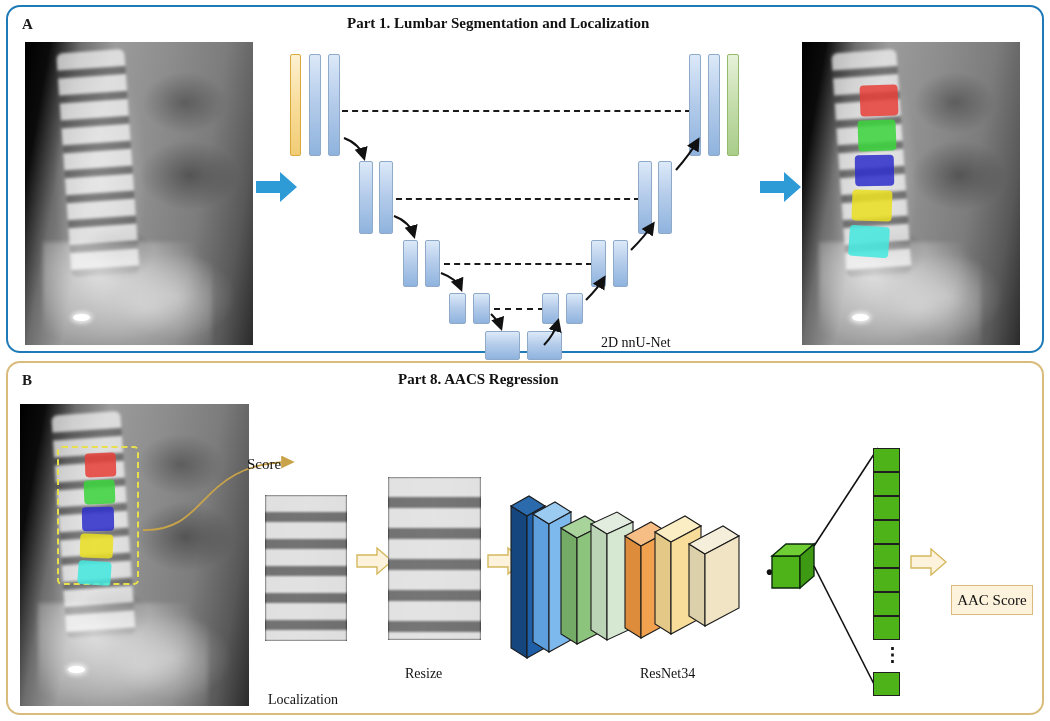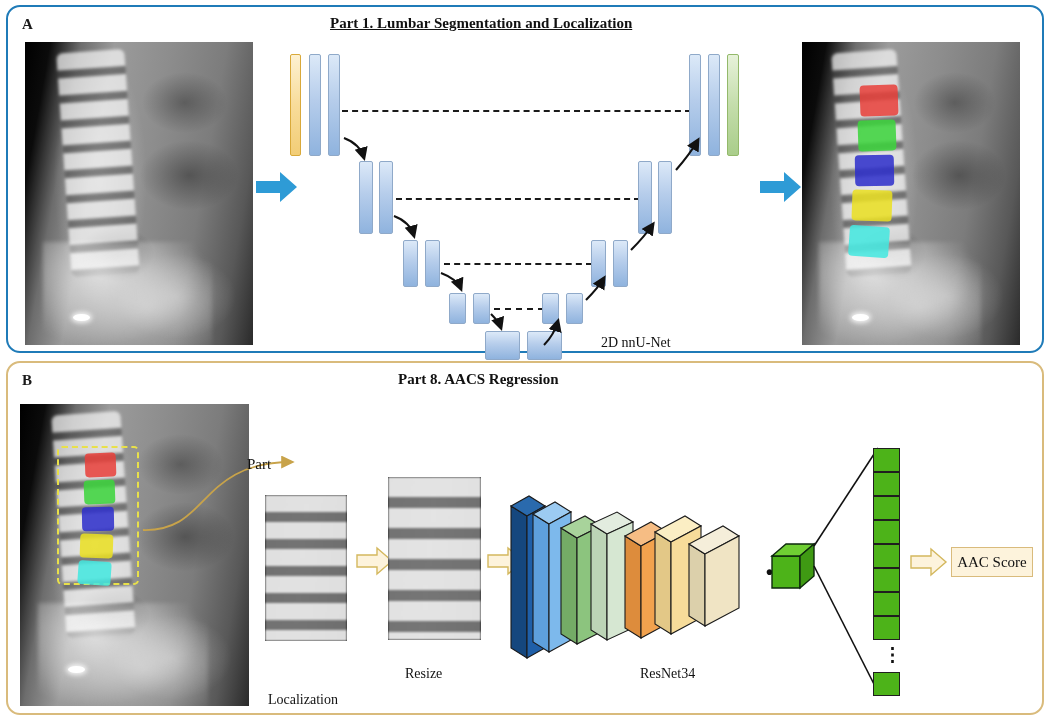--- a/index.html
+++ b/index.html
@@ -61,29 +61,29 @@
   .dots-h{position:absolute;font-size:20px;font-weight:bold;color:#111;letter-spacing:2px;font-family:"Liberation Sans",sans-serif;}
 
   
   .vec-cell{position:absolute;box-sizing:border-box;width:27px;height:24px;
             background:#4db319;border:1.6px solid #1f1f1f;}
   .dots-v{position:absolute;font-size:19px;font-weight:bold;color:#111;line-height:6px;
           font-family:"Liberation Sans",sans-serif;}
 
   .score-box{position:absolute;box-sizing:border-box;background:#fdf3dc;border:1.6px solid #d9bb7c;
      display:flex;align-items:center;justify-content:center;font-size:15px;color:#111;
-     font-family:"Liberation Serif",serif;white-space:nowrap;}
+     font-family:"Liberation Serif",serif;white-space:nowrap;margin-top:38px;}
 </style>
 </head>
 <body>
 
 <div class="panel" id="panel-a"></div>
 
 <div class="panel-letter" style="left:22px;top:16px;">A</div>
-<div class="panel-title" style="left:330px;top:15px;text-decoration:underline;">Part 1. Lumbar Segmentation and Localization</div>
+<div class="panel-title" style="left:347px;top:15px;">Part 1. Lumbar Segmentation and Localization</div>
 
 <div class="xray" style="left:25px;top:42px;width:228px;height:303px;">
   <div class="bg"></div>
   <div class="spine"></div>
   <div class="pelvis"></div>
   <div class="marker" style="left:48px;top:272px;"></div>
 </div>
 
 <div class="arrow-blue" style="left:256px;top:170px;">
   <svg width="42" height="34" viewBox="0 0 42 34">
@@ -180,21 +180,21 @@
 </div>
 
 <svg style="position:absolute;left:140px;top:440px;" width="190" height="110">
   <defs>
       <marker id="ac" markerWidth="8" markerHeight="8" refX="6" refY="3.6" orient="auto">
     <path d="M0,0 L7.5,3.6 L0,7.2 z" fill="#c8a34a"></path>
       </marker>
     </defs>
   <path d="M3,90 C70,92 58,22 152,22" fill="none" stroke="#c8a34a" stroke-width="1.8" marker-end="url(#ac)"></path>
 </svg>
-<div class="cap" style="left:247px;top:456px;font-size:15px;">Part</div>
+<div class="cap" style="left:247px;top:456px;font-size:15px;">Score</div>
 
 <div class="xray" style="left:265px;top:495px;width:82px;height:146px;">
   <div style="position:absolute;inset:0;background:
      repeating-linear-gradient(to bottom, rgba(228,228,228,.95) 0px, rgba(228,228,228,.95) 17px,
        rgba(110,110,110,.92) 17px, rgba(110,110,110,.92) 27px),
      linear-gradient(95deg,#8e8e8e,#b9b9b9 45%,#6f6f6f);
      filter:blur(1.3px);"></div>
 </div>
 <div class="cap" style="left:268px;top:648px;margin-top:44px;">Localization</div>
 

